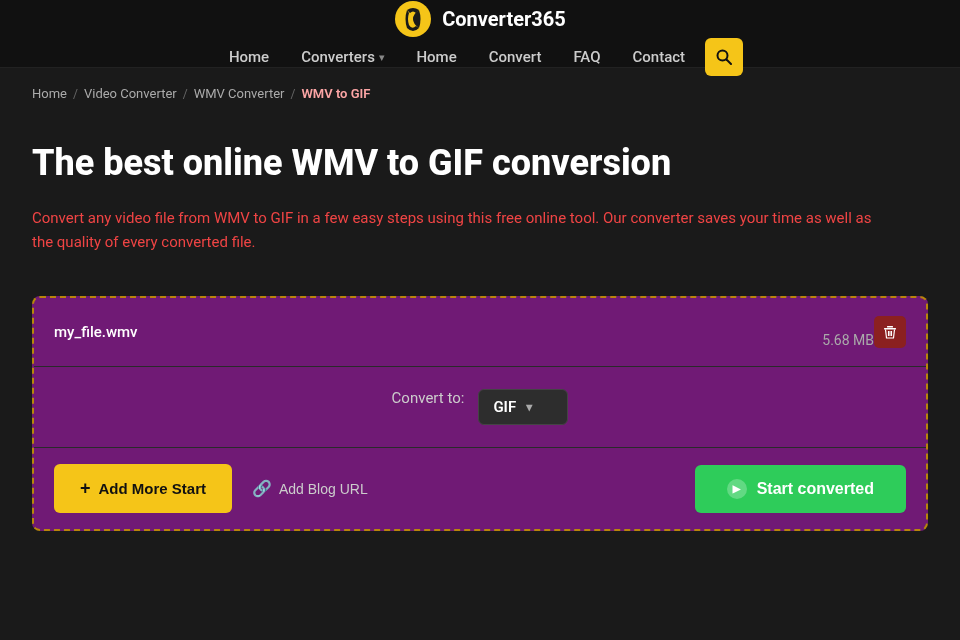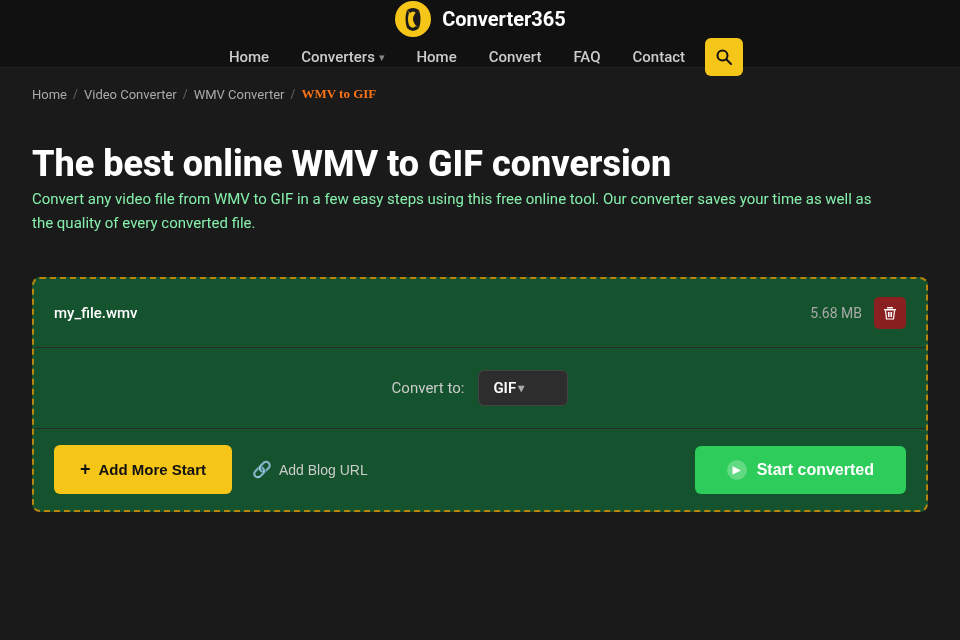--- a/index.html
+++ b/index.html
@@ -84,69 +84,67 @@
     }
     .breadcrumb-item {
       color: #aaaaaa;
       cursor: pointer;
     }
     .breadcrumb-sep {
       color: #666;
       font-size: 12px;
     }
     .breadcrumb-current {
-      color: #f97316;
+      color: #fca5a5;
       font-weight: 600;
-      font-family: Liberation Serif, serif;
     }
 
     
     .hero {
       padding: 30px 32px 24px;
     }
     .hero-title {
       font-size: 36px;
       font-weight: 800;
       color: #ffffff;
-      margin-bottom: 2px;
+      margin-bottom: 22px;
       line-height: 1.15;
     }
     .hero-desc {
       font-size: 15px;
-      color: #86efac;
+      color: #ef4444;
       line-height: 1.6;
       max-width: 860px;
     }
 
     
     .converter-box {
       margin: 18px 32px 0;
       border: 2px dashed #b8860b;
       border-radius: 8px;
-      background: #14532d;
+      background: #701a75;
       overflow: hidden;
     }
 
     
     .file-row {
       display: flex;
       align-items: center;
       justify-content: space-between;
       padding: 18px 20px;
       border-bottom: 1px solid #2a2a2a;
     }
     .file-name {
       font-size: 15px;
       font-weight: 500;
       color: #ffffff;
     }
     .file-right {
       display: flex;
-      align-items: center;
-      gap: 12px;
+      align-items: flex-end;
     }
     .file-size {
       font-size: 14px;
       color: #aaaaaa;
     }
     .delete-btn {
       background: #8b2020;
       border: none;
       border-radius: 5px;
       width: 32px;
@@ -155,41 +153,41 @@
       align-items: center;
       justify-content: center;
       cursor: pointer;
       color: #ffffff;
       font-size: 14px;
     }
 
     
     .convert-to-row {
       display: flex;
-      align-items: center;
+      align-items: flex-start;
       justify-content: center;
       padding: 22px 20px;
       gap: 14px;
       border-bottom: 1px solid #2a2a2a;
     }
     .convert-to-label {
       font-size: 15px;
       color: #cccccc;
     }
     .format-select {
       background: #2d2d2d;
       border: 1px solid #444;
       border-radius: 6px;
       color: #ffffff;
       font-size: 15px;
       font-weight: 600;
       padding: 8px 14px;
       display: flex;
       align-items: center;
-      gap: 2px;
+      gap: 10px;
       cursor: pointer;
       min-width: 90px;
     }
     .format-select-arrow {
       color: #aaa;
       font-size: 12px;
     }
 
     
     .action-row {

